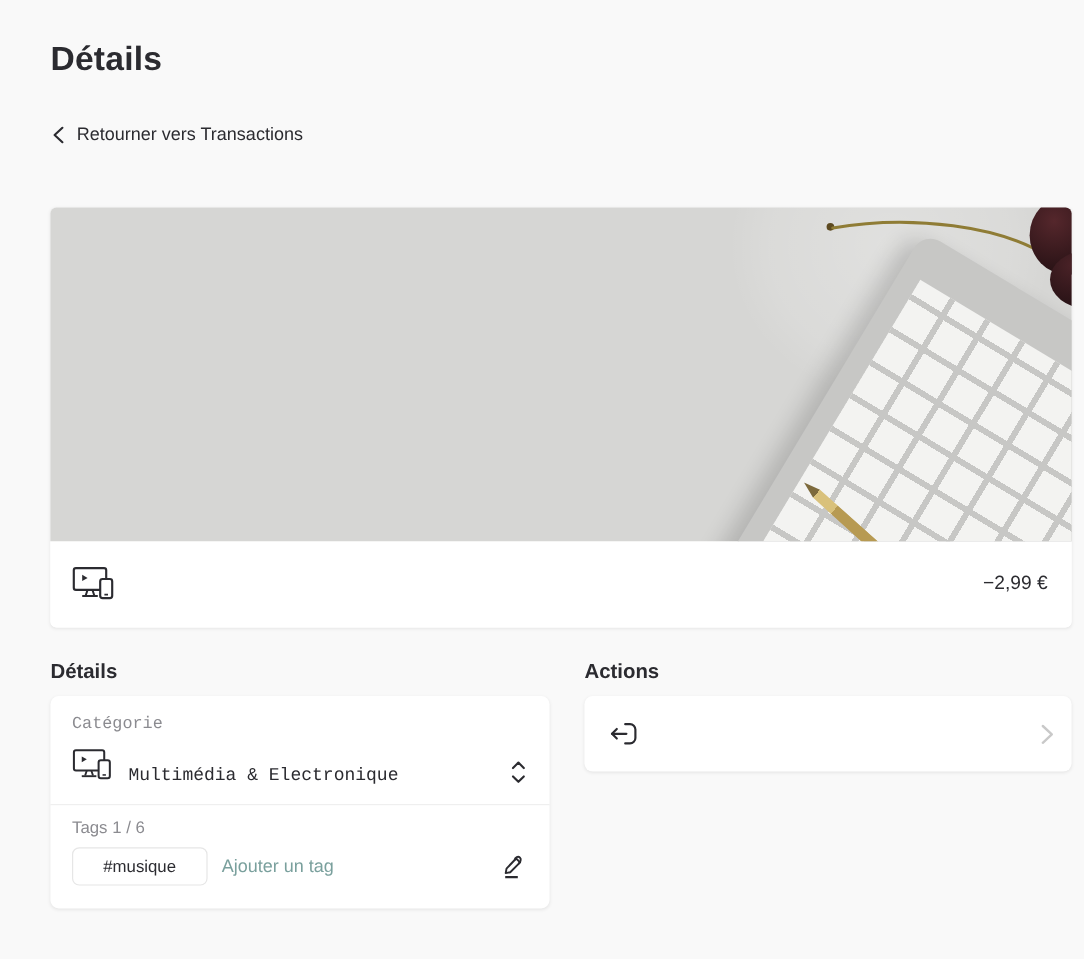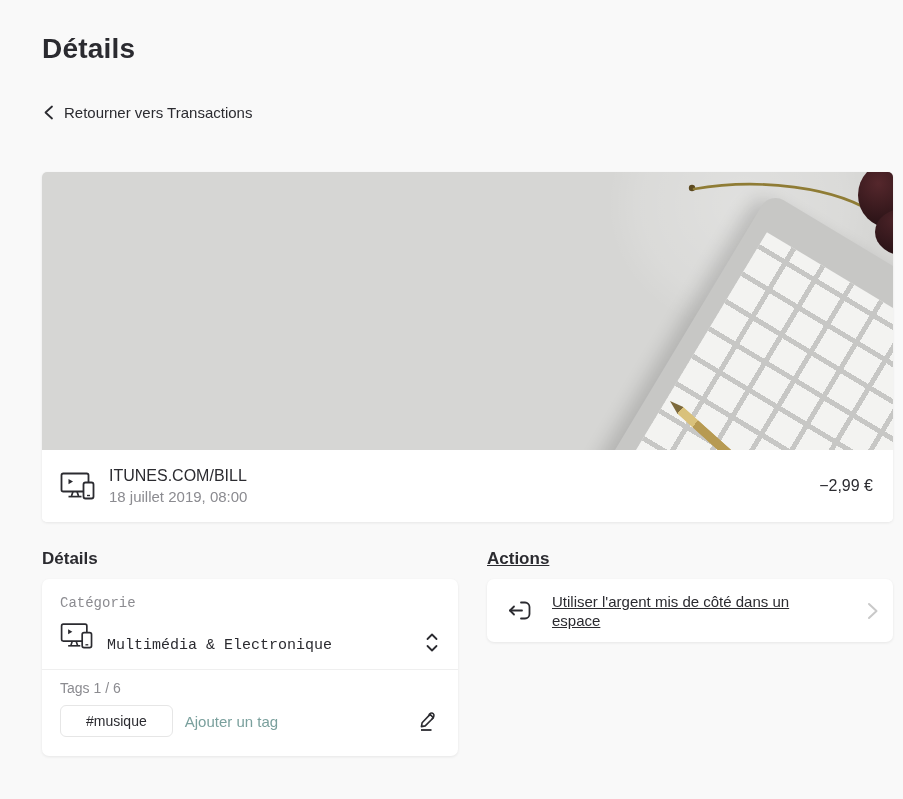--- a/index.html
+++ b/index.html
@@ -52,21 +52,21 @@
 
   .tx-row{height:72px;display:flex;align-items:center;padding:0 12px 0 18px;
     background:var(--card-bg);border-radius:0 0 5px 5px;}
   .tx-icon{margin-right:12px;flex:0 0 auto;}
   .tx-merchant{font-size:16px;line-height:18px;}
   .tx-date{font-size:15px;line-height:17px;color:var(--text-secondary);margin-top:3px;}
   .tx-amount{margin-left:auto;font-size:16px;padding-right:8px;}
 
   .cols{display:flex;gap:29px;margin-top:27px;width:851px;}
   .col-left{width:416px;flex:0 0 auto;}
-  .col-right{flex:1;text-decoration:underline;}
+  .col-right{flex:1;}
   .section-heading{font-size:17px;font-weight:700;margin:0 0 10px;}
 
   .card{background:var(--card-bg);border-radius:7px;box-shadow:0 1px 3px rgba(0,0,0,.08);}
   .field-label{font-size:14px;color:var(--text-secondary);}
   .cat-block{padding:16px 18px 15px;cursor:pointer;font-family:Liberation Mono, monospace;}
   .cat-row{display:flex;align-items:flex-end;margin-top:9px;}
   .cat-value{margin-left:12px;font-size:15px;}
   .updown{margin-left:auto;display:flex;}
   .divider{height:1px;background:var(--divider);}
   .tags-block{padding:10px 18px 19px;}
@@ -116,24 +116,20 @@
       <span class="tx-icon">
         <svg width="37" height="31" viewBox="0 0 37 31">
           <rect x="1.5" y="4.5" width="27" height="18" rx="1.8" fill="none" stroke="#2b2b30" stroke-width="1.8"></rect>
           <path d="M8.5 10 L13 12.6 L8.5 15.2 Z" fill="#2b2b30"></path>
           <path d="M13 22.5 L11.5 27 M17 22.5 L18.5 27" stroke="#2b2b30" stroke-width="1.7"></path>
           <path d="M8.5 27.6 H21.5" stroke="#2b2b30" stroke-width="1.7"></path>
           <rect x="23.5" y="13.5" width="10" height="16" rx="2" fill="#ffffff" stroke="#2b2b30" stroke-width="1.8"></rect>
           <path d="M27 26.5 H30" stroke="#2b2b30" stroke-width="1.4"></path>
         </svg>
       </span>
-      <div class="tx-text">
-        <div class="tx-merchant">ITUNES.COM/BILL</div>
-        <div class="tx-date">18 juillet 2019, 08:00</div>
-      </div>
       <div class="tx-amount">−2,99 €</div>
     </div>
   </section>
 
   <div class="cols">
 
     <div class="col-left">
       <h2 class="section-heading">Détails</h2>
 
       <section class="card">
@@ -183,21 +179,20 @@
       <h2 class="section-heading">Actions</h2>
 
       <section class="card action-card">
         <span class="action-icon">
           <svg width="27" height="23" viewBox="0 0 27 23">
             <path d="M15 3.5 H19 A4.5 4.5 0 0 1 23.5 8 V15 A4.5 4.5 0 0 1 19 19.5 H15" fill="none" stroke="#2b2b30" stroke-width="1.8" stroke-linecap="round"></path>
             <path d="M16 11.5 H4" stroke="#2b2b30" stroke-width="1.8" stroke-linecap="round"></path>
             <path d="M8 7.5 L4 11.5 L8 15.5" fill="none" stroke="#2b2b30" stroke-width="1.8" stroke-linecap="round" stroke-linejoin="round"></path>
           </svg>
         </span>
-        <span class="action-label">Utiliser l'argent mis de côté dans un espace</span>
         <span class="chev-right">
           <svg width="22" height="26" viewBox="0 0 22 26">
               <path d="M8 6 L15.5 13 L8 20" fill="none" stroke="#c9c9c9" stroke-width="2" stroke-linecap="round" stroke-linejoin="round"></path>
             </svg>
         </span>
       </section>
     </div>
 
   </div>
 </div>

